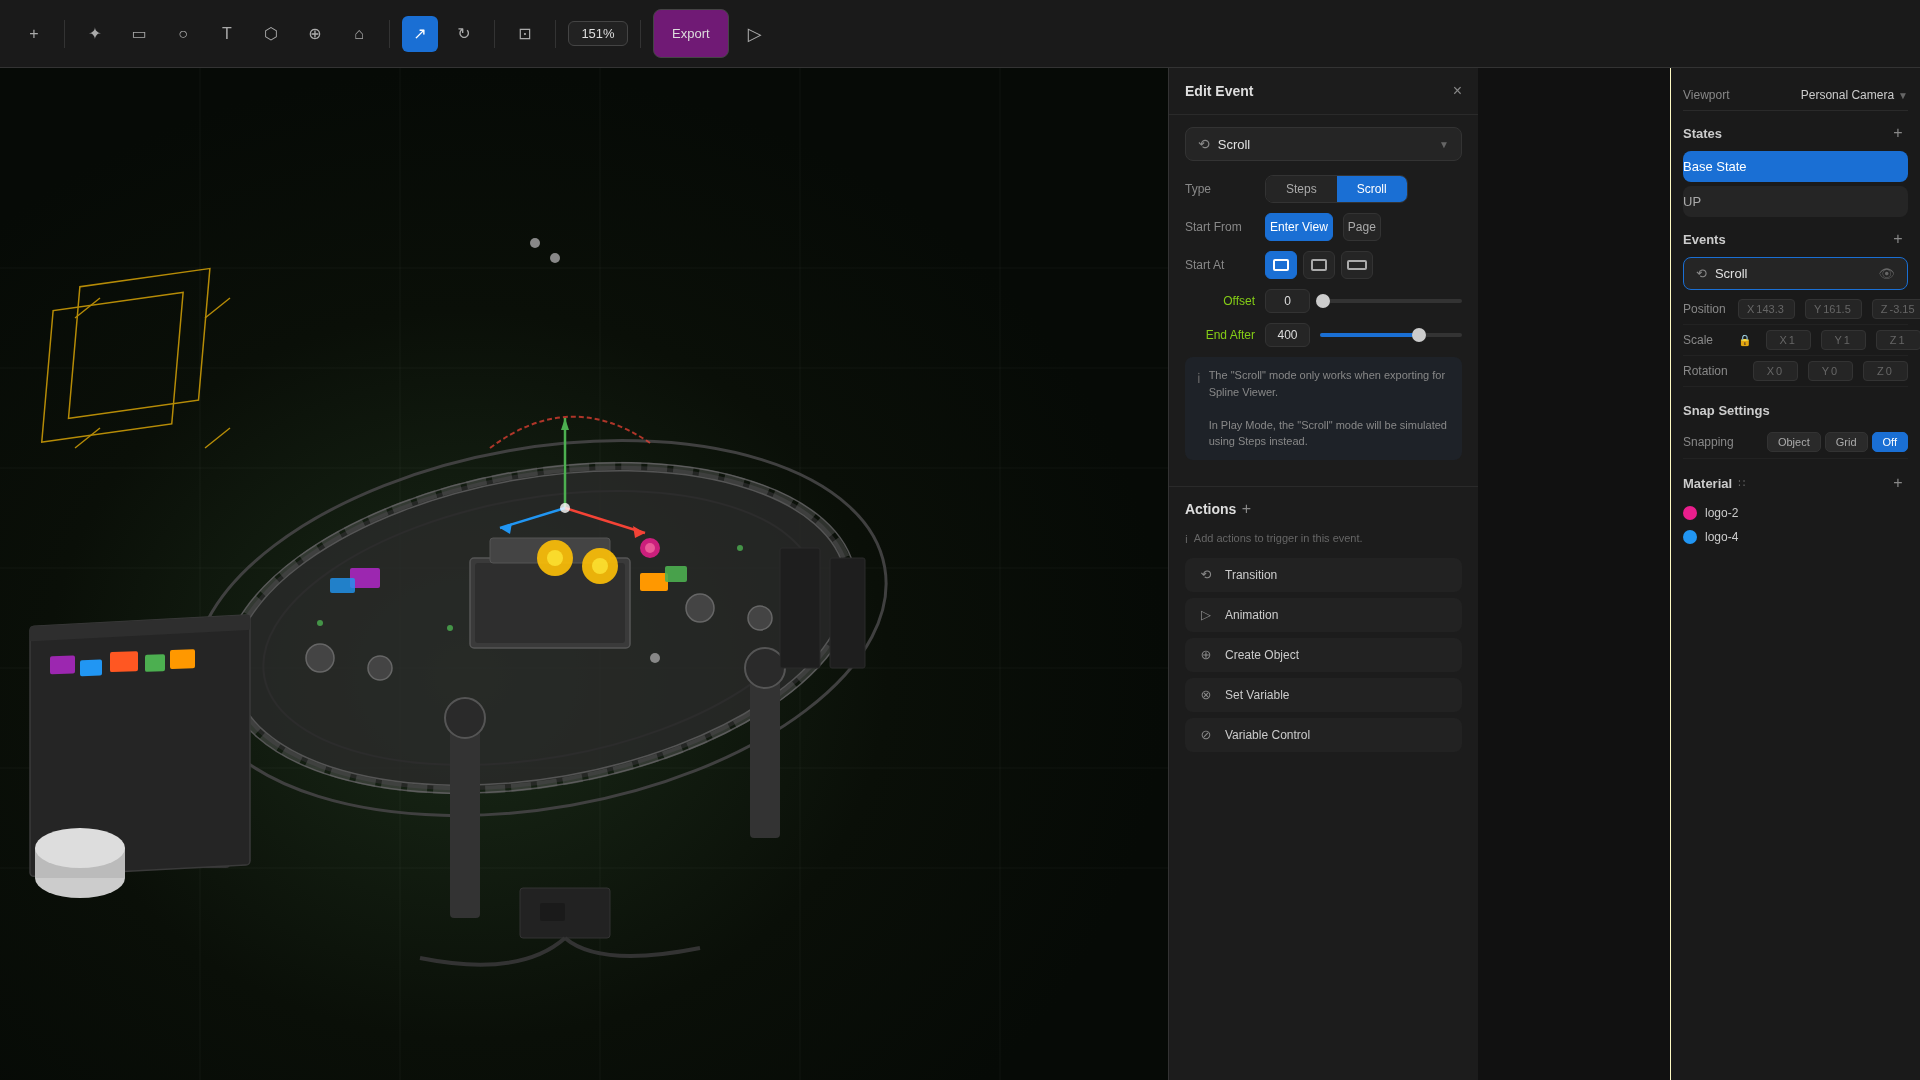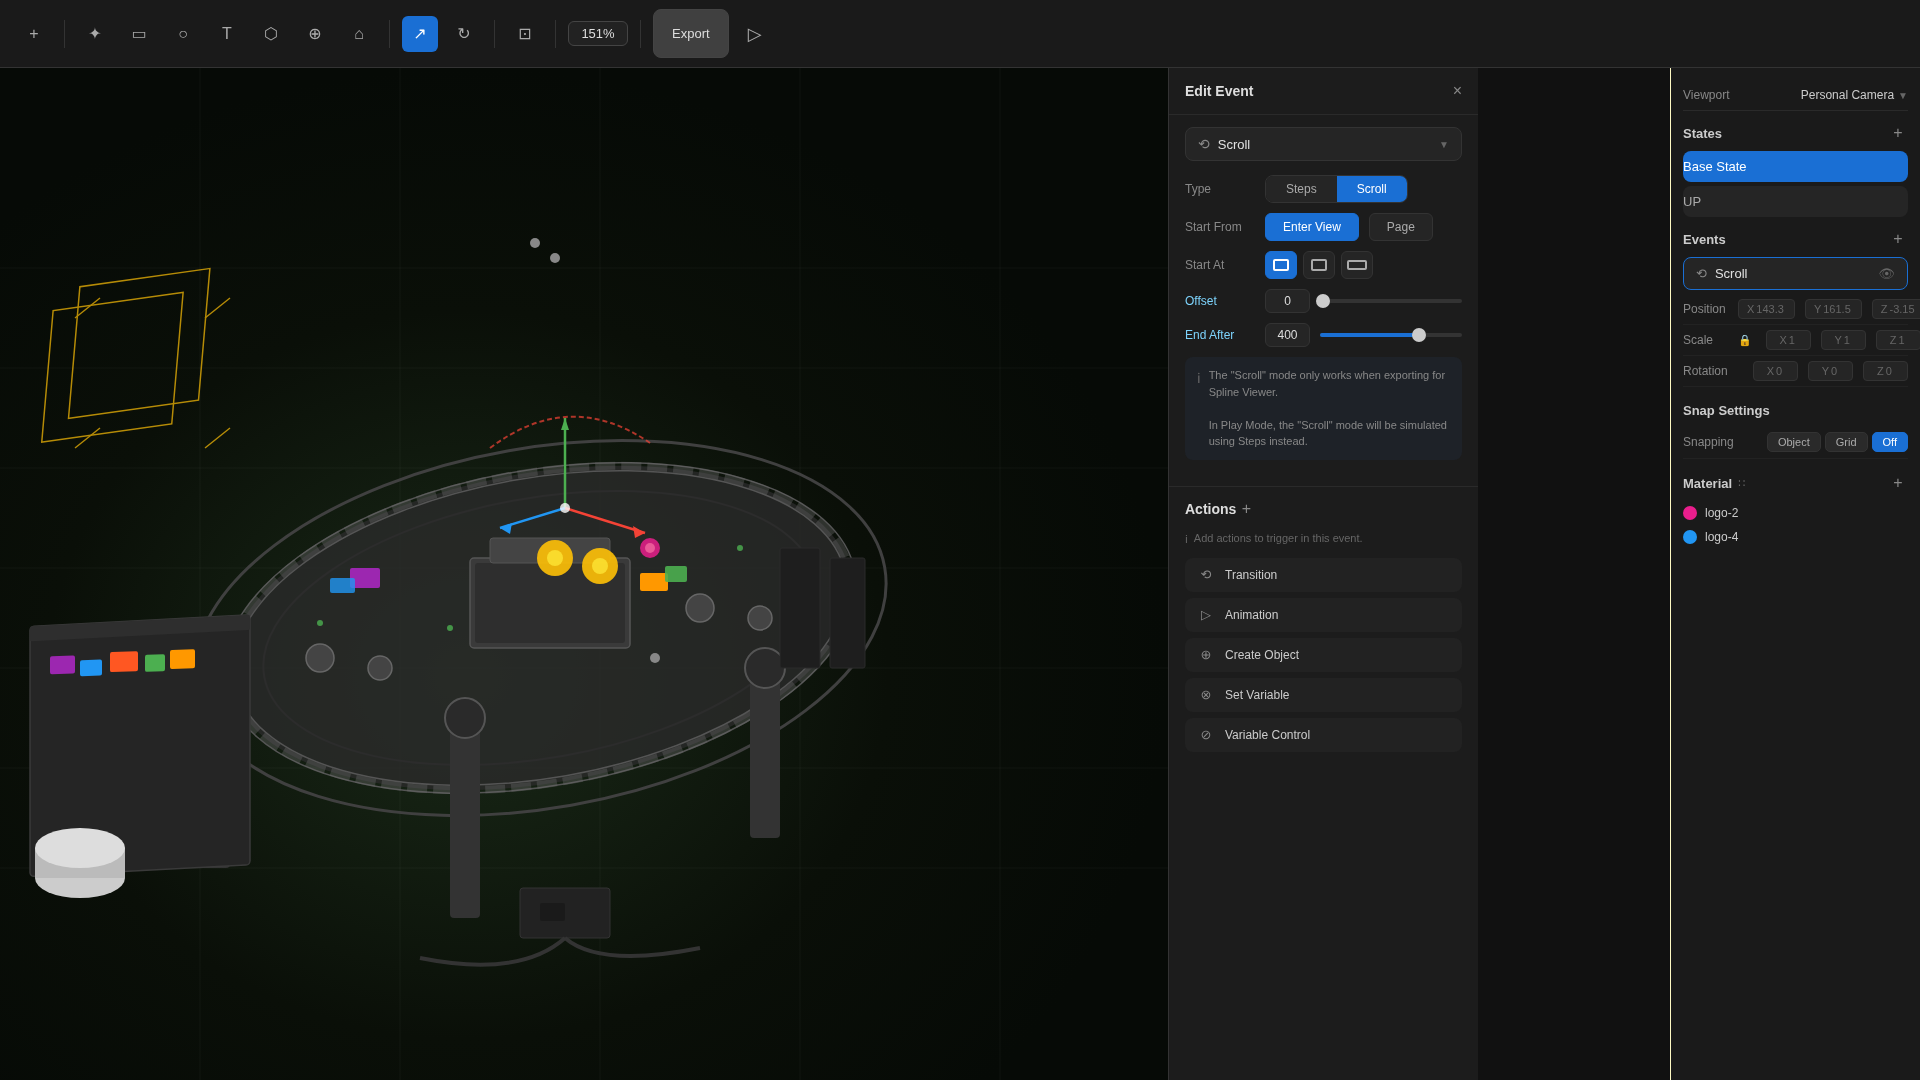--- a/index.html
+++ b/index.html
@@ -46,21 +46,21 @@
       background: #222;
       border: 1px solid #444;
       border-radius: 6px;
       padding: 4px 12px;
       color: #ddd;
       font-size: 13px;
       min-width: 60px;
       text-align: center;
     }
     .export-btn {
-      background: #404040;
+      background: #701a75;
       border: 1px solid #444;
       border-radius: 8px;
       padding: 16px 18px;
       color: #ddd;
       cursor: pointer;
       font-size: 13px;
     }
     .play-btn {
       width: 36px; height: 36px;
       border: none;
@@ -393,21 +393,21 @@
       gap: 10px;
       margin-bottom: 10px;
     }
     .form-label {
       color: #888;
       font-size: 12px;
       width: 70px;
       flex-shrink: 0;
     }
     .form-btn {
-      padding: 6px 17px;
+      padding: 6px 4px;
       background: #252525;
       border: 1px solid #333;
       border-radius: 6px;
       color: #aaa;
       cursor: pointer;
       font-size: 12px;
     }
     .form-btn.active {
       background: #1a6fd4;
       border-color: #1a6fd4;
@@ -442,24 +442,25 @@
     }
 
     
     .slider-row {
       display: flex;
       align-items: center;
       gap: 10px;
       margin-bottom: 10px;
     }
     .slider-label {
-      color: #7dd3fc;
+      color: #84cc16;
       font-size: 12px;
       width: 70px;
       flex-shrink: 0;
+      text-align: right;
     }
     .slider-value {
       background: #252525;
       border: 1px solid #333;
       border-radius: 6px;
       padding: 4px 10px;
       color: #ddd;
       font-size: 12px;
       min-width: 45px;
       text-align: center;

